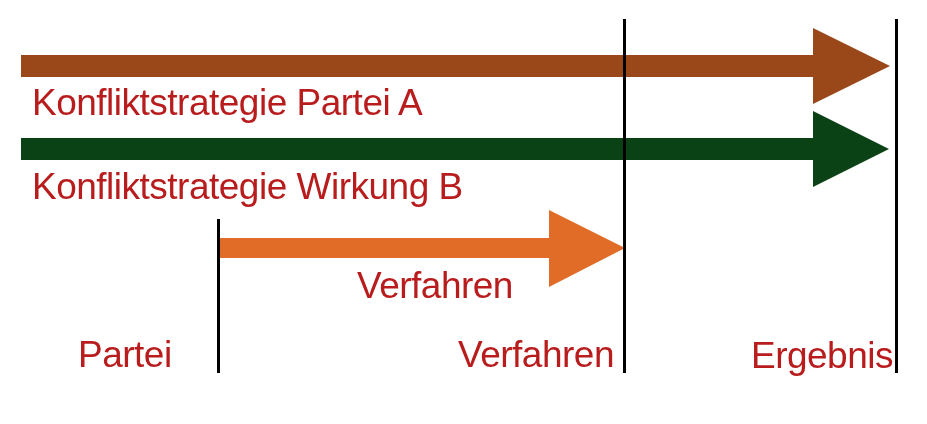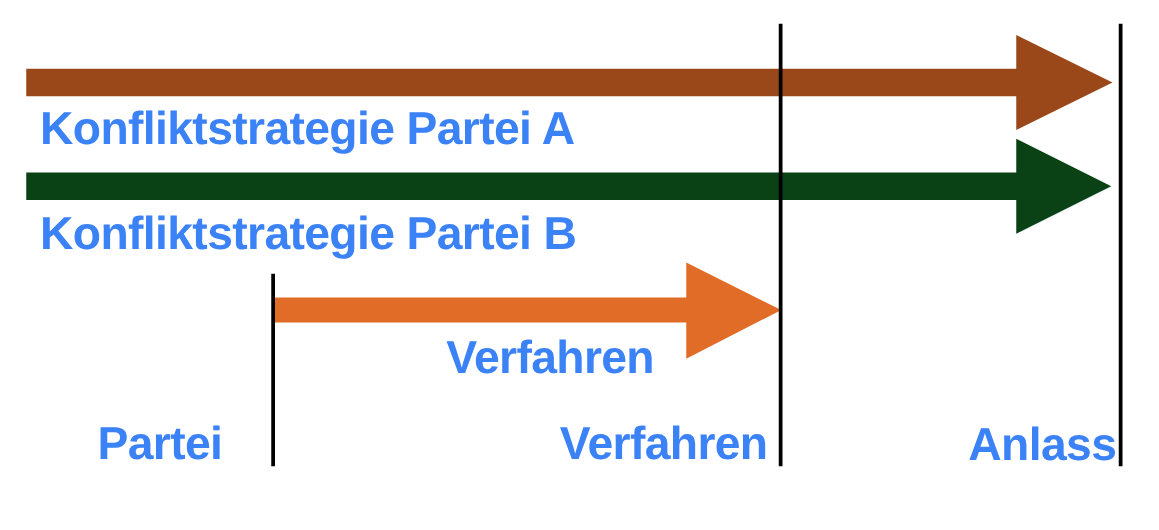--- a/index.html
+++ b/index.html
@@ -16,24 +16,24 @@
     font-family: "Liberation Sans", "DejaVu Sans", sans-serif;
   }
   .diagram-svg {
     position: absolute;
     left: 0;
     top: 0;
   }
   .label {
     position: absolute;
     font-size: 37px;
-    font-weight: 700;
+    font-weight: 400;
     letter-spacing: -0.5px;
     line-height: 38px;
-    color: #3b82f6;
+    color: #b91c1c;
     white-space: nowrap;
   }
   .label-a        { left: 32px;  top: 84px;  }
   .label-b        { left: 32px;  top: 168px; }
   .label-verfahren{ left: 357px; top: 267px; text-align: center; }
   .label-anlass   { left: 78px;  top: 336px; }
   .label-ergebnis { right: 313px; top: 336px; }
   .label-wirkung  { right: 34px;  top: 337px; }
 </style>
 </head>
@@ -58,23 +58,23 @@
       <polygon points="549,210 625,248 549,287" fill="#e06c28"></polygon>
     </g>
 
     <line x1="218.5" y1="219" x2="218.5" y2="373" stroke-width="3" stroke="#000000"></line>
     <line x1="624.5" y1="19" x2="624.5" y2="373" stroke-width="3" stroke="#000000"></line>
     <line x1="896.5" y1="19" x2="896.5" y2="373" stroke-width="3" stroke="#000000"></line>
   </svg>
 
   <div class="label label-a">Konfliktstrategie Partei A</div>
 
-  <div class="label label-b">Konfliktstrategie Partei B</div>
+  <div class="label label-b">Konfliktstrategie Wirkung B</div>
 
   <div class="label label-verfahren">Verfahren</div>
 
   <div class="label label-anlass">Partei</div>
 
   <div class="label label-ergebnis">Verfahren</div>
 
-  <div class="label label-wirkung">Anlass</div>
+  <div class="label label-wirkung">Ergebnis</div>
 
 </div>
 
 </body></html>

